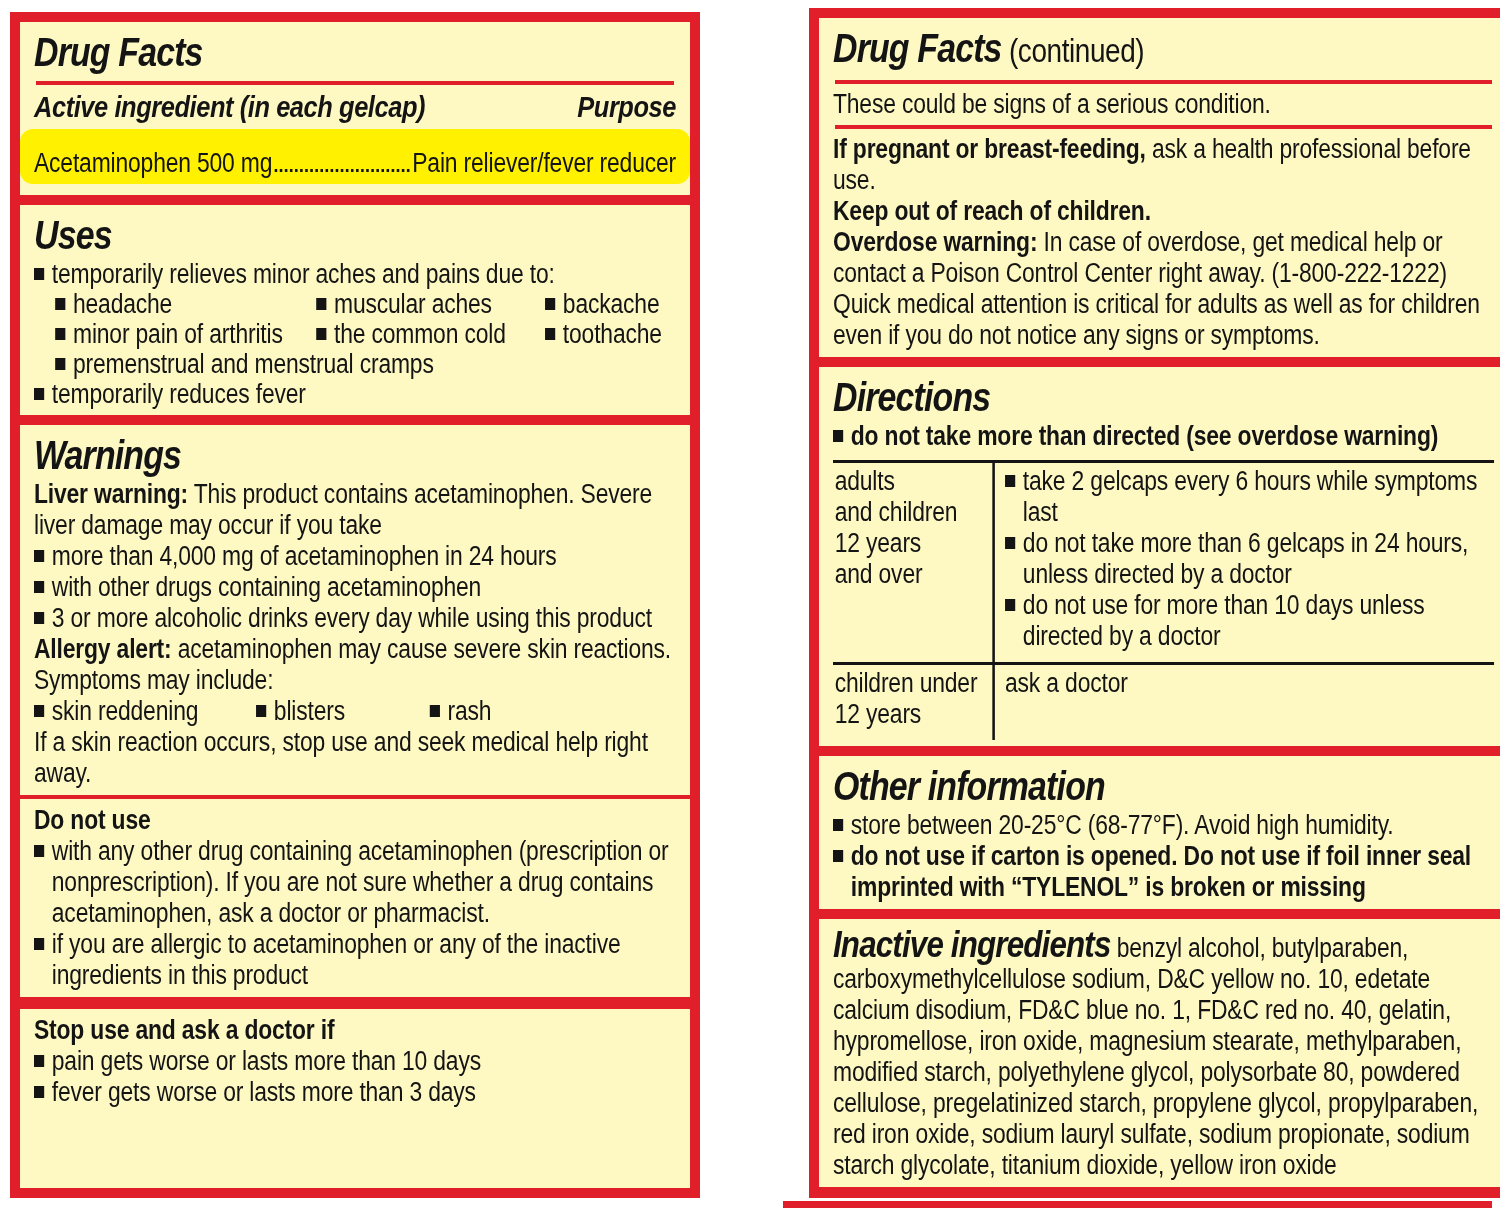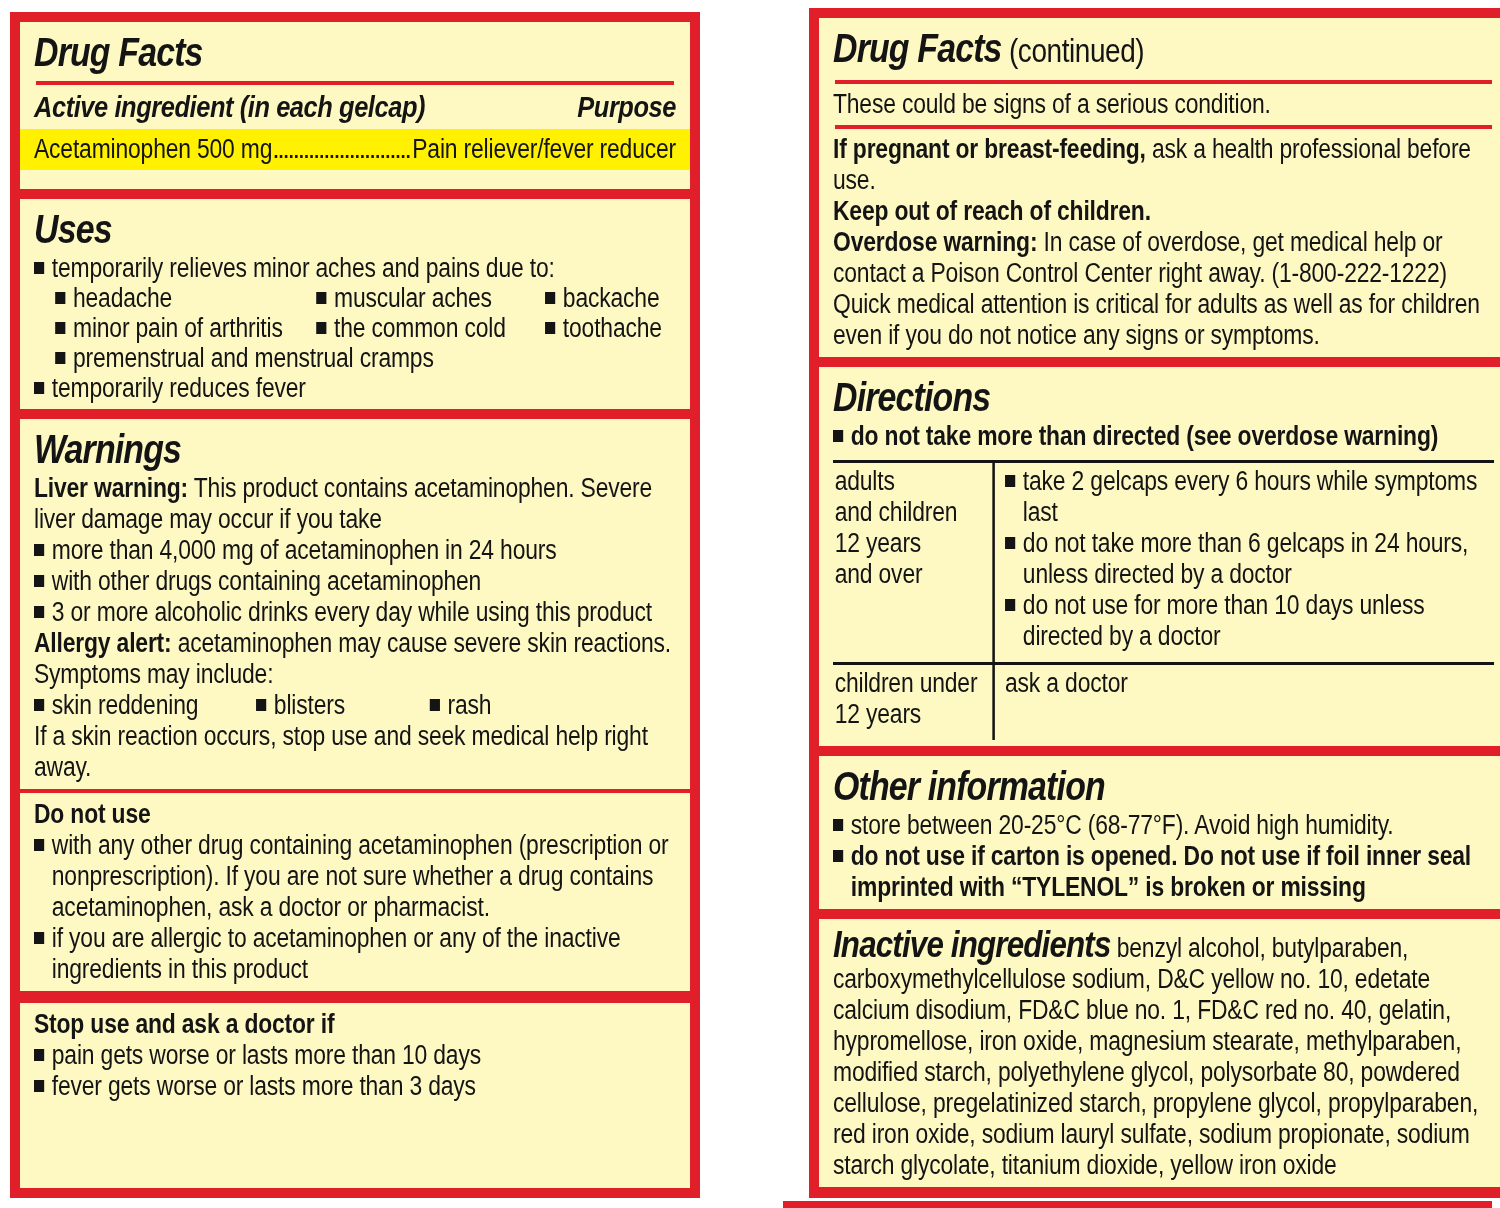--- a/index.html
+++ b/index.html
@@ -27,21 +27,21 @@
   .body-tx { font-size:27px; line-height:31px; letter-spacing:-0.2px; }
   .b { font-weight:bold; }
   .title { font-size:40px; line-height:48px; font-weight:bold; font-style:italic; letter-spacing:-1px; }
   .title-rest { font-size:33px; font-weight:normal; font-style:normal; letter-spacing:-0.5px; }
   .li { display:flex; }
   .sq { flex:none; width:12px; height:12px; background:#141414; margin:9px 9px 0 0; }
   .indent { margin-left:25px; }
   
   .hdr-row { display:flex; justify-content:space-between; font-size:30px; line-height:34px;
              font-weight:bold; font-style:italic; letter-spacing:-0.5px; }
-  .yellow-row { margin:5px -14px 13px; background:#fff100; padding:5px 14px 5px; }
+  .yellow-row { margin:5px -14px 5px; background:#fff100; padding:19px 14px 5px;border-radius:13px; }
   .leader-row { display:flex; }
   .leader { flex:1; border-bottom:3px dotted #141414; margin:0 3px 7px; }
   
   .uses-grid { display:grid; grid-template-columns:308px 270px 1fr; }
   .uses-grid .span-all { grid-column:1 / 4; }
   
   .arow { display:flex; }
   .arow .li:nth-child(1) { width:262px; }
   .arow .li:nth-child(2) { width:205px; }
   

